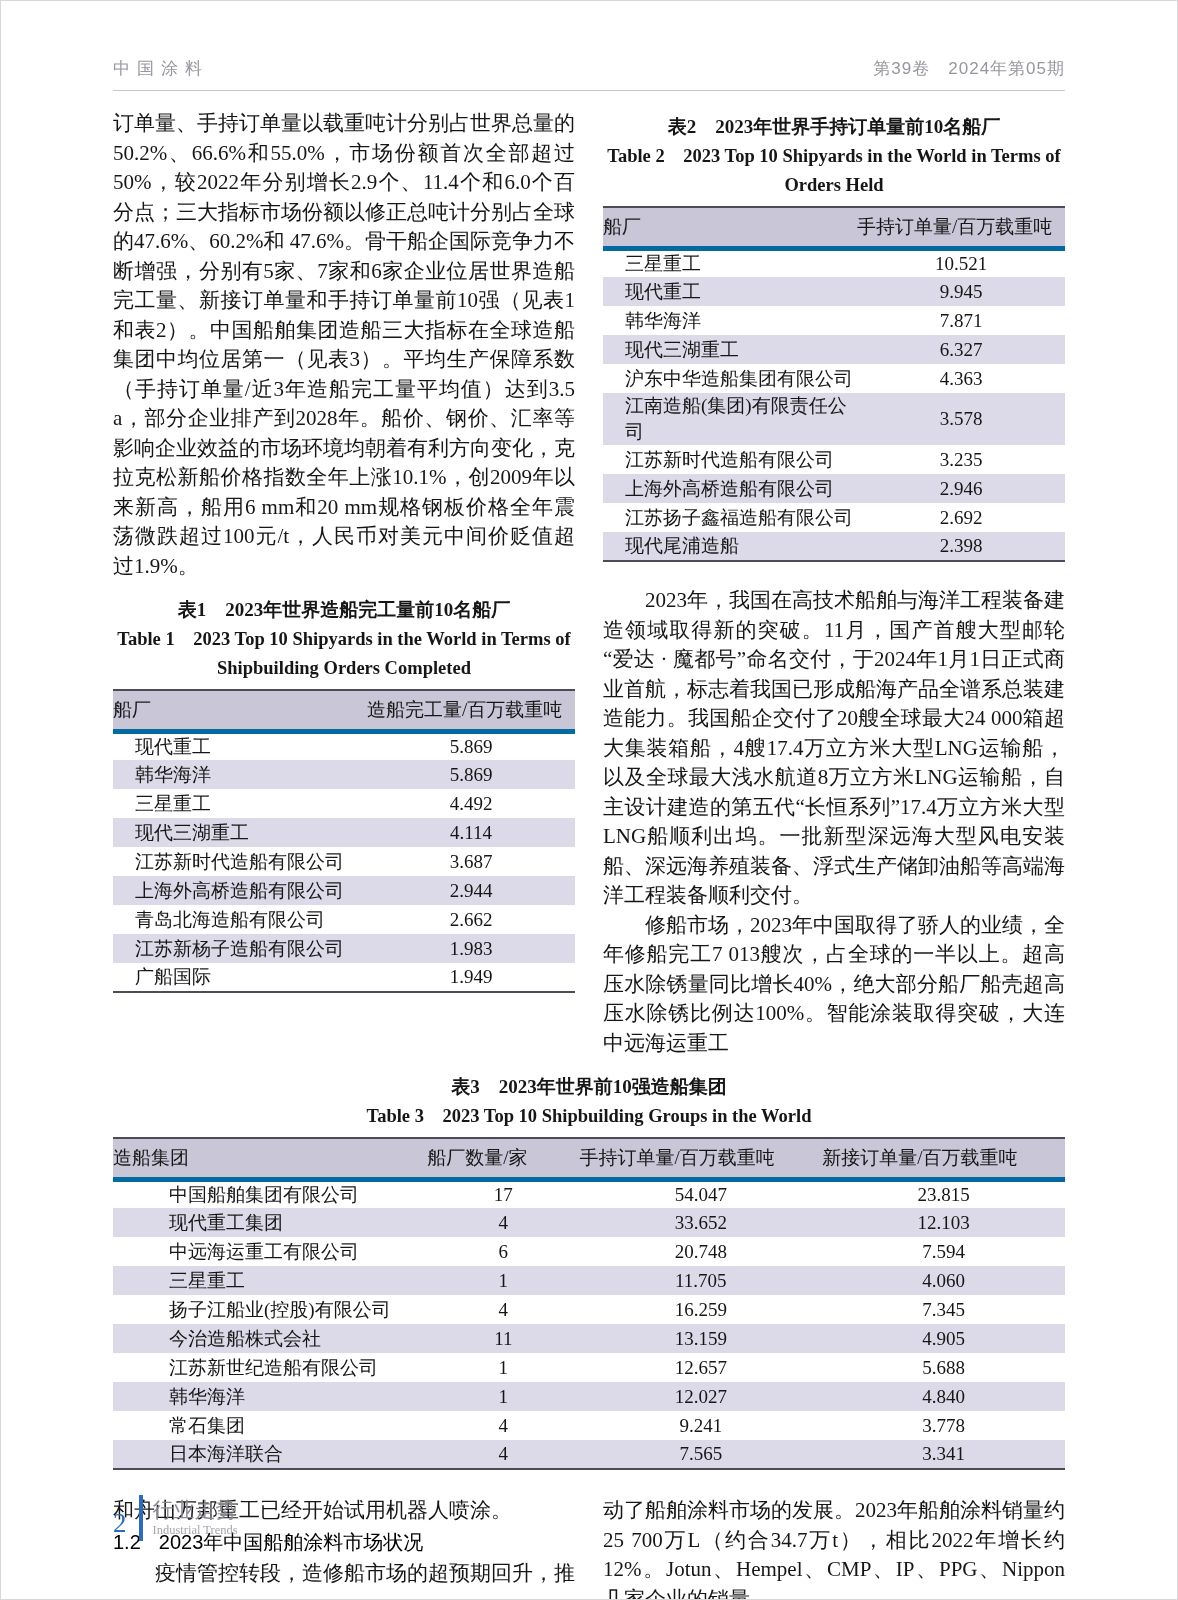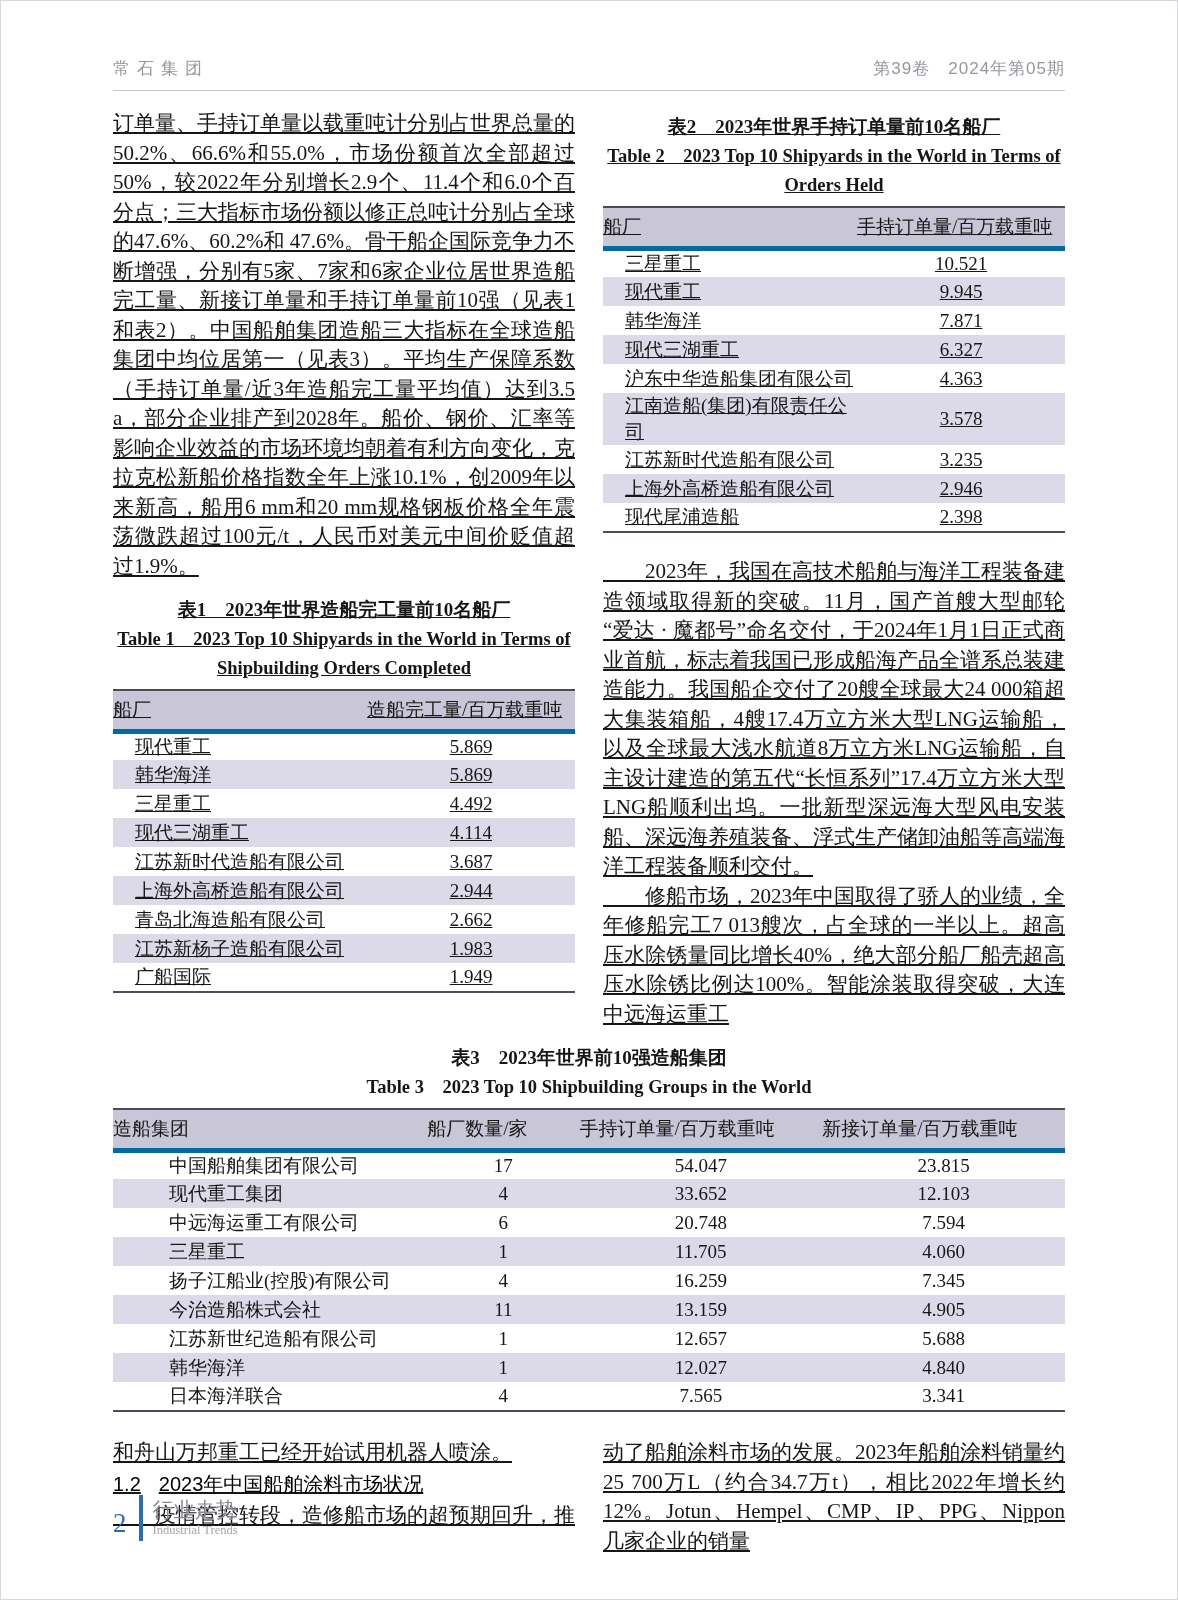--- a/index.html
+++ b/index.html
@@ -27,21 +27,21 @@
     border-bottom: 1px solid #c6c6cc;
     color: #97969e;
     font-family: "Liberation Sans", "DejaVu Sans", sans-serif;
     font-size: 17px;
   }
   .journal-title { letter-spacing: 7px; }
   .issue-info { letter-spacing: 1px; }
 
   
   .columns { display: flex; gap: 28px; margin-top: 18px; }
-  .col { flex: 1 1 0; min-width: 0; text-decoration: underline; }
+  .col { flex: 1 1 0; min-width: 0; }
 
   .body-text {
     font-size: 21px;
     line-height: 29.5px;
     text-align: justify;
     text-justify: inter-ideograph;
   }
   .body-text + .body-text { margin-top: 0; }
 
   
@@ -138,21 +138,21 @@
     font-size: 12.5px;
     line-height: 16px;
   }
 </style>
 </head>
 <body>
 
 <div class="page">
 
   <header class="page-header">
-    <span class="journal-title">常石集团</span>
+    <span class="journal-title">中国涂料</span>
     <span class="issue-info">第39卷　2024年第05期</span>
   </header>
 
   <div class="columns">
 
     <div class="col">
       <p class="body-text">订单量、手持订单量以载重吨计分别占世界总量的50.2%、66.6%和55.0%，市场份额首次全部超过50%，较2022年分别增长2.9个、11.4个和6.0个百分点；三大指标市场份额以修正总吨计分别占全球的47.6%、60.2%和 47.6%。骨干船企国际竞争力不断增强，分别有5家、7家和6家企业位居世界造船完工量、新接订单量和手持订单量前10强（见表1和表2）。中国船舶集团造船三大指标在全球造船集团中均位居第一（见表3）。平均生产保障系数（手持订单量/近3年造船完工量平均值）达到3.5 a，部分企业排产到2028年。船价、钢价、汇率等影响企业效益的市场环境均朝着有利方向变化，克拉克松新船价格指数全年上涨10.1%，创2009年以来新高，船用6 mm和20 mm规格钢板价格全年震荡微跌超过100元/t，人民币对美元中间价贬值超过1.9%。</p>
 
       <div class="table-block">
         <div class="tbl-title-zh">表1　2023年世界造船完工量前10名船厂</div>
@@ -242,20 +242,24 @@
                 <td>江南造船(集团)有限责任公司</td>
                 <td>3.578</td>
               </tr>
               <tr>
                 <td>江苏新时代造船有限公司</td>
                 <td>3.235</td>
               </tr>
               <tr>
                 <td>上海外高桥造船有限公司</td>
                 <td>2.946</td>
+              </tr>
+              <tr>
+                <td>江苏扬子鑫福造船有限公司</td>
+                <td>2.692</td>
               </tr>
               <tr>
                 <td>现代尾浦造船</td>
                 <td>2.398</td>
               </tr>
             </tbody>
         </table>
       </div>
 
       <p class="body-text" style="margin-top:24px">　　2023年，我国在高技术船舶与海洋工程装备建造领域取得新的突破。11月，国产首艘大型邮轮“爱达 · 魔都号”命名交付，于2024年1月1日正式商业首航，标志着我国已形成船海产品全谱系总装建造能力。我国船企交付了20艘全球最大24 000箱超大集装箱船，4艘17.4万立方米大型LNG运输船，以及全球最大浅水航道8万立方米LNG运输船，自主设计建造的第五代“长恒系列”17.4万立方米大型LNG船顺利出坞。一批新型深远海大型风电安装船、深远海养殖装备、浮式生产储卸油船等高端海洋工程装备顺利交付。</p>
@@ -317,20 +321,26 @@
             <td>江苏新世纪造船有限公司</td>
             <td>1</td>
             <td>12.657</td>
             <td>5.688</td>
           </tr>
           <tr>
             <td>韩华海洋</td>
             <td>1</td>
             <td>12.027</td>
             <td>4.840</td>
+          </tr>
+          <tr>
+            <td>常石集团</td>
+            <td>4</td>
+            <td>9.241</td>
+            <td>3.778</td>
           </tr>
           <tr>
             <td>日本海洋联合</td>
             <td>4</td>
             <td>7.565</td>
             <td>3.341</td>
           </tr>
         </tbody>
     </table>
   </div>

